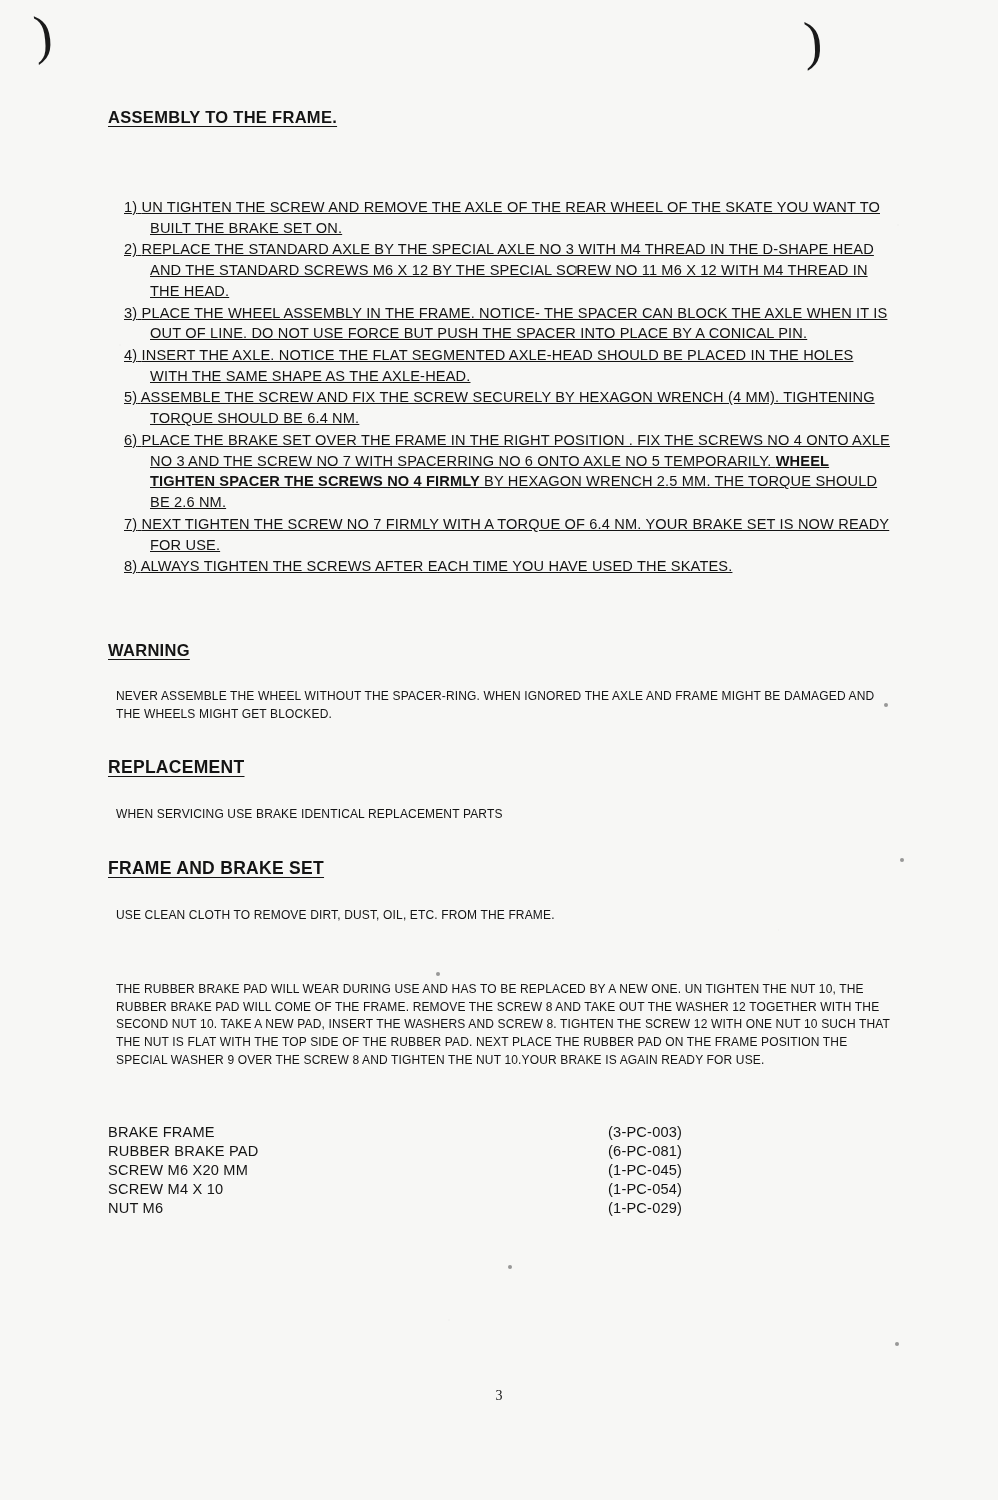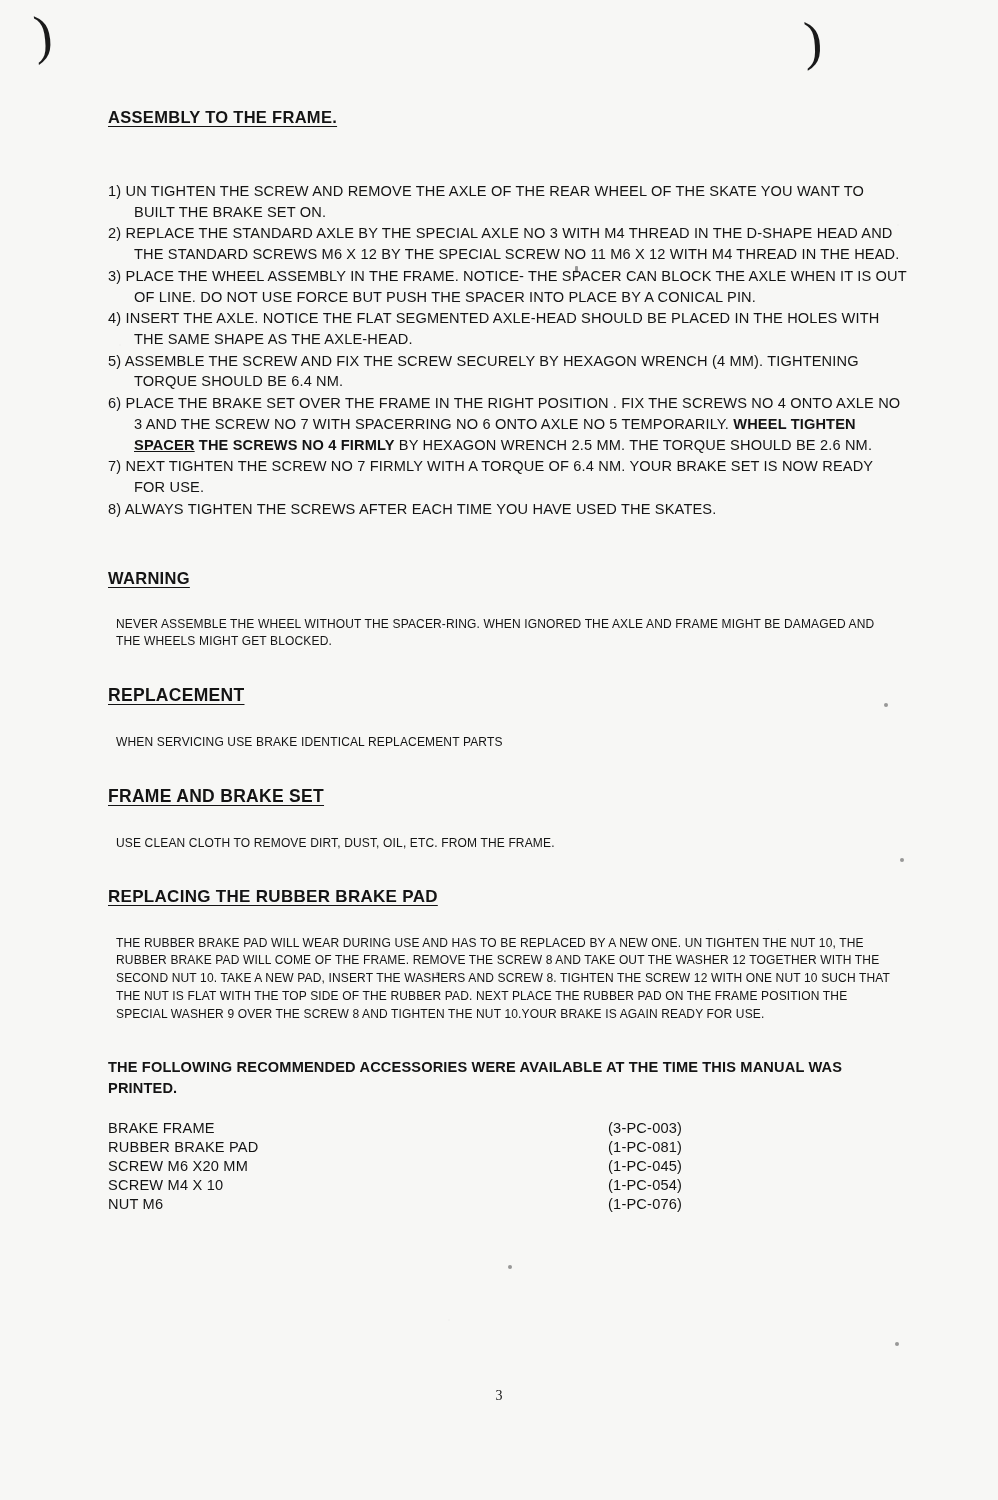--- a/index.html
+++ b/index.html
@@ -57,25 +57,26 @@
     margin: 0 0 6px 0;
     text-decoration: underline;
     text-underline-offset: 3px;
   }
   .gap-lg { height: 48px; }
   .gap-md { height: 26px; }
   .gap-sm { height: 14px; }
 
   ol.steps {
     list-style: none;
-    margin: 0;
+    margin: 16px;
     padding: 0;
     font-size: 14.6px;
     line-height: 1.42;
     letter-spacing: .15px;
+    text-decoration: underline;
   }
   ol.steps li {
     margin: 0 0 1px 0;
     padding-left: 26px;
     text-indent: -26px;
   }
   ol.steps li .num { display: inline; }
   b.strong { font-weight: bold; }
   u.ul { text-decoration: underline; }
 
@@ -188,49 +189,47 @@
     <p class="body">WHEN SERVICING USE BRAKE IDENTICAL REPLACEMENT PARTS</p>
 
     <div class="gap-md"></div>
 
     <h2 class="section-head" style="font-size:17.5px;">FRAME AND BRAKE SET</h2>
     <div class="gap-sm"></div>
     <p class="body">USE CLEAN CLOTH TO REMOVE DIRT, DUST, OIL, ETC. FROM THE FRAME.</p>
 
     <div class="gap-md"></div>
 
-    <h2 class="section-head" style="font-size:17px;">REPLACING THE RUBBER BRAKE PAD</h2>
     <div class="gap-sm"></div>
     <p class="body">THE RUBBER BRAKE PAD WILL WEAR DURING USE AND HAS TO BE REPLACED BY A NEW ONE. UN TIGHTEN THE NUT 10, THE RUBBER BRAKE PAD WILL COME OF THE FRAME. REMOVE THE SCREW 8 AND TAKE OUT THE WASHER 12 TOGETHER WITH THE SECOND NUT 10. TAKE A NEW PAD, INSERT THE WASHERS AND SCREW 8. TIGHTEN THE SCREW 12 WITH ONE NUT 10 SUCH THAT THE NUT IS FLAT WITH THE TOP SIDE OF THE RUBBER PAD. NEXT PLACE THE RUBBER PAD ON THE FRAME POSITION THE SPECIAL WASHER 9 OVER THE SCREW 8 AND TIGHTEN THE NUT 10.YOUR BRAKE IS AGAIN READY FOR USE.</p>
 
     <div class="gap-md"></div>
 
-    <p class="accessories-note">THE FOLLOWING RECOMMENDED ACCESSORIES WERE AVAILABLE AT THE TIME THIS MANUAL WAS PRINTED.</p>
 
     <table class="parts">
       <tbody>
         <tr>
           <td class="name">BRAKE FRAME</td>
           <td class="code">(3-PC-003)</td>
         </tr>
         <tr>
           <td class="name">RUBBER BRAKE PAD</td>
-          <td class="code">(1-PC-081)</td>
+          <td class="code">(6-PC-081)</td>
         </tr>
         <tr>
           <td class="name">SCREW M6 X20 MM</td>
           <td class="code">(1-PC-045)</td>
         </tr>
         <tr>
           <td class="name">SCREW M4 X 10</td>
           <td class="code">(1-PC-054)</td>
         </tr>
         <tr>
           <td class="name">NUT M6</td>
-          <td class="code">(1-PC-076)</td>
+          <td class="code">(1-PC-029)</td>
         </tr>
       </tbody>
     </table>
 
   </div>
 
   <div class="page-number">3</div>
 </div>
 
 </body></html>

